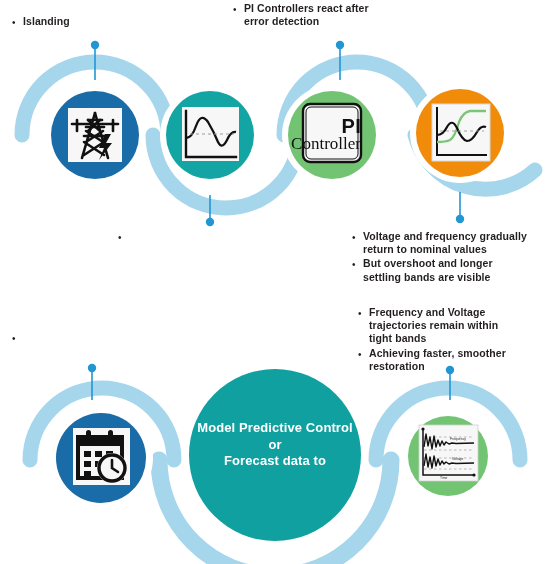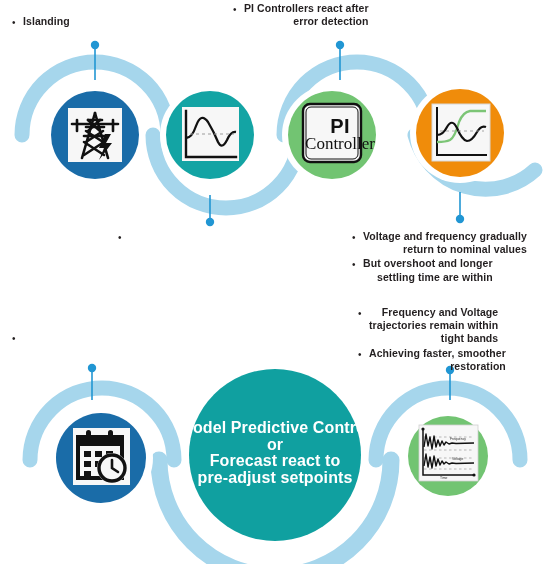--- a/index.html
+++ b/index.html
@@ -22,28 +22,27 @@
     color:#231f20;
     text-align:left;
     padding-top:1px;
   }
   .bullet-text{
     font-size:10.5px;line-height:13.2px;
     font-weight:600;
     color:#231f20;
     letter-spacing:0.08px;
     white-space:pre-line;
-    text-align:right;
   }
   .center-label{
     position:absolute;
     width:200px;
     text-align:center;
     color:#ffffff;
-    font-size:16px;
+    font-size:13px;
     font-weight:bold;
     line-height:16.5px;
     letter-spacing:.1px;
   }
   .icon-box{position:absolute;}
 </style>
 </head>
 <body>
 
 <div id="stage">
@@ -185,34 +184,33 @@
         <path d="M424 437 L474 437"></path>
         <path d="M424 450 L474 450"></path>
         <path d="M424 458 L474 458"></path>
         <path d="M424 469 L474 469"></path>
       </g>
       <path d="M424 447 L426 434 L428 446 L430 437 L432 449 L434 436 L436 447 L438 440 L440 446 L442 441 L444 445 L446 442 L449 444 L452 443 L456 443.5 L474 443" stroke="#111" stroke-width="1.4" fill="none" stroke-linejoin="round"></path>
       <path d="M424 466 L426 454 L428 467 L430 457 L432 468 L434 456 L436 466 L438 459 L440 465 L442 461 L444 464 L446 462 L449 464 L452 463 L456 463.5 L474 463" stroke="#111" stroke-width="1.4" fill="none" stroke-linejoin="round"></path>
     </g>
   </svg>
 
-  <div class="icon-box" style="left:303px;top:106px;width:58px;height:54px;display:flex;flex-direction:column;align-items:center;justify-content:center;margin-left:8px;">
+  <div class="icon-box" style="left:303px;top:106px;width:58px;height:54px;display:flex;flex-direction:column;align-items:flex-end;justify-content:center;">
     <div style="font-family:'Liberation Sans',sans-serif;font-size:20px;font-weight:600;color:#111;line-height:20px;letter-spacing:.3px;">PI</div>
     <div style="font-family:Liberation Serif, serif;font-size:17px;color:#111;line-height:14px;margin-top:1px;">Controller</div>
   </div>
 
   <div class="icon-box" style="left:450px;top:437px;font-size:3.4px;color:#333;font-family:'Liberation Sans',sans-serif;">Frequency</div>
   <div class="icon-box" style="left:452px;top:457px;font-size:3.4px;color:#333;font-family:'Liberation Sans',sans-serif;">Voltage</div>
   <div class="icon-box" style="left:440px;top:476px;font-size:3.4px;color:#333;font-family:'Liberation Sans',sans-serif;">Time</div>
 
   <div class="center-label" style="left:175px;top:420px;">
     <div>Model Predictive Control</div>
     <div>or</div>
-    <div>Forecast react to</div>
-    <div>pre-adjust setpoints</div>
+    <div>Forecast data to</div>
   </div>
 
   <div class="txtblock" style="left:12px;top:15px;width:160px;">
     <div class="bullet-row">
       <span class="bullet-dot">•</span>
       <span class="bullet-text">Islanding</span>
     </div>
   </div>
 
   <div class="txtblock" style="left:233px;top:2px;width:200px;">
@@ -231,21 +229,21 @@
 
   <div class="txtblock" style="left:352px;top:230px;width:198px;">
     <div class="bullet-row">
       <span class="bullet-dot">•</span>
       <span class="bullet-text">Voltage and frequency gradually
 return to nominal values</span>
     </div>
     <div class="bullet-row">
       <span class="bullet-dot">•</span>
       <span class="bullet-text">But overshoot and longer
-settling time are within</span>
+settling bands are visible</span>
     </div>
   </div>
 
   <div class="txtblock" style="left:358px;top:306px;width:195px;">
     <div class="bullet-row">
       <span class="bullet-dot">•</span>
       <span class="bullet-text">Frequency and Voltage
 trajectories remain within
 tight bands</span>
     </div>

